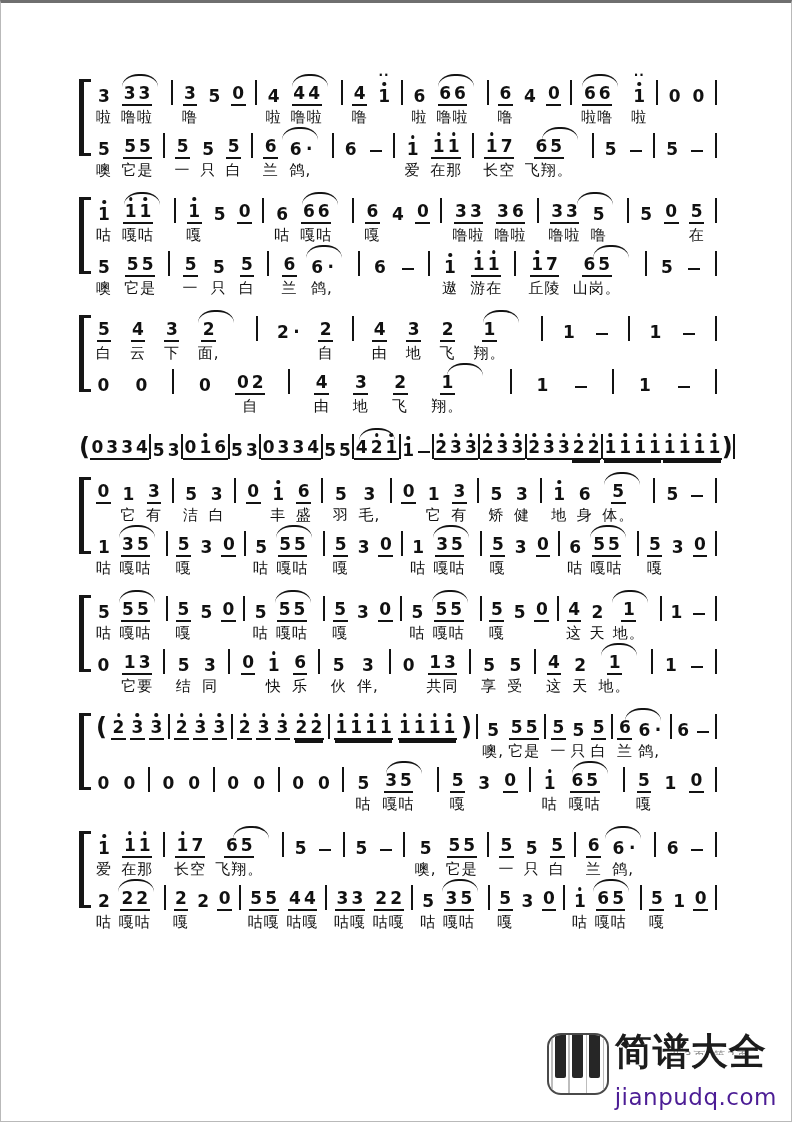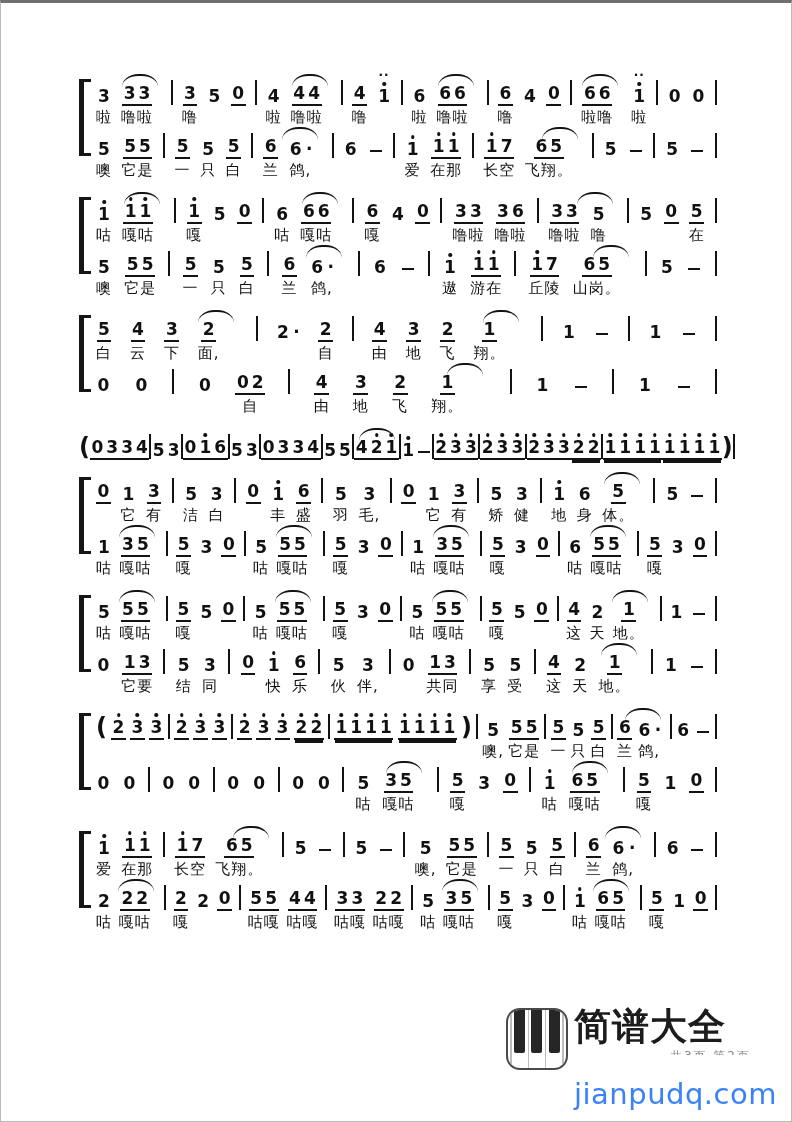--- a/index.html
+++ b/index.html
@@ -31,23 +31,23 @@
   .arc{position:relative;left:-22px;width:36px;height:11px;margin-bottom:19px;
     border-top:2px solid #131313;border-radius:100% 100% 0 0 / 220% 220% 0 0;}
   .footer{position:absolute;right:14px;bottom:12px;display:flex;align-items:flex-start;column-gap:6px;}
   .page-note{position:absolute;right:40px;bottom:66px;height:7px;overflow:hidden;
     font-size:12px;color:#8a8a8a;letter-spacing:2px;}
   .piano{box-sizing:border-box;width:62px;height:62px;border:2.5px solid #4a4a4a;border-radius:14px;
     background:#fff;display:flex;justify-content:space-evenly;overflow:hidden;flex:none;}
   .wkey{width:4px;height:100%;display:flex;justify-content:center;}
   .wkey .sep{width:1.5px;height:100%;background:#bdbdbd;}
   .bkey{width:11px;height:74%;background:#262626;border-radius:0 0 2px 2px;}
-  .brand-col{display:flex;flex-direction:column;line-height:1;gap:27px;}
+  .brand-col{display:flex;flex-direction:column;line-height:1;}
   .brand{font-size:37px;font-weight:bold;color:#1c1c1c;letter-spacing:1px;}
-  .brand-domain{font-size:29px;color:#3b82f6;margin-top:8px;letter-spacing:0.5px;}
+  .brand-domain{font-size:23px;color:#4c1d95;margin-top:16px;letter-spacing:0.5px;}
 </style>
 </head>
 <body>
 
 <div class="page">
   <div class="score">
       <div class="system">
         <div class="bracket"></div>
         <div class="parts">
           <div class="part">

